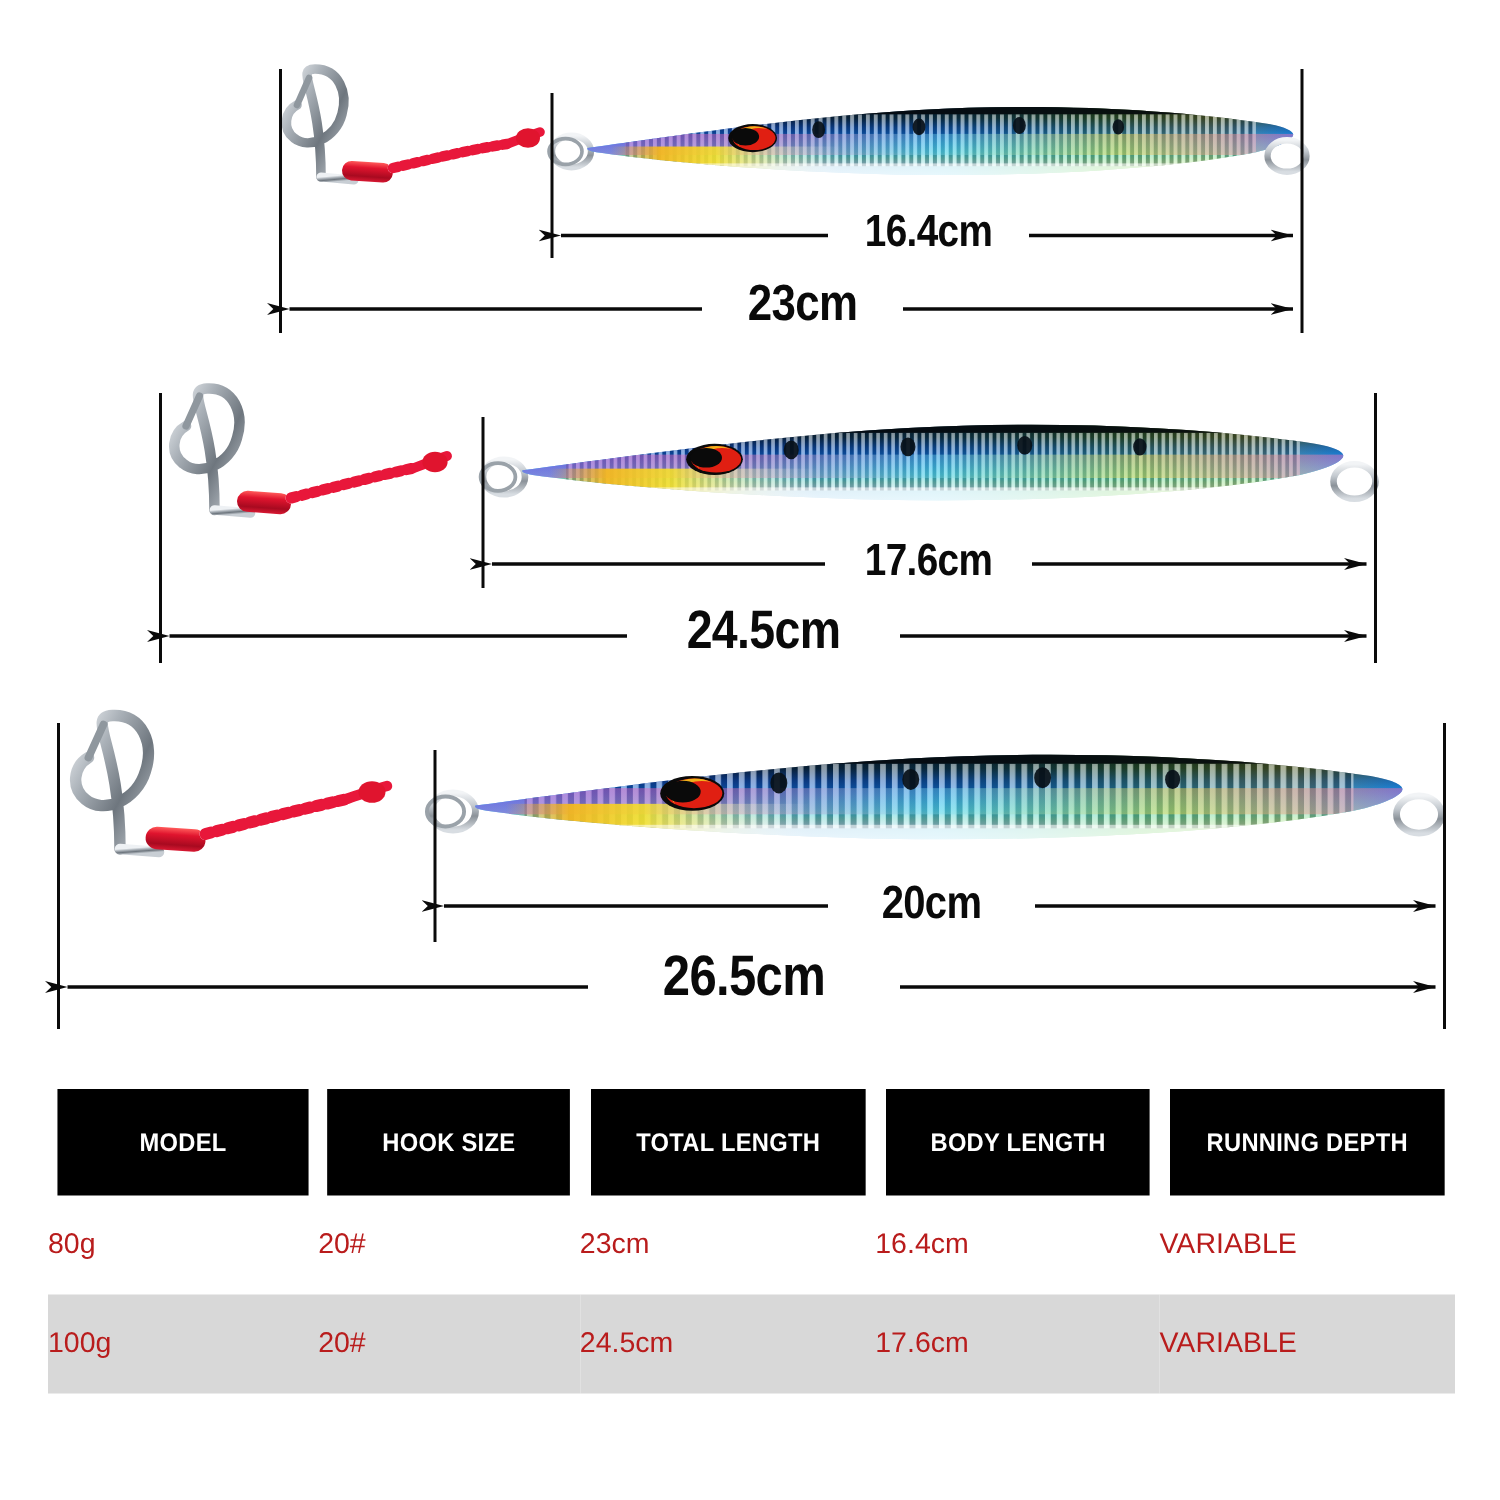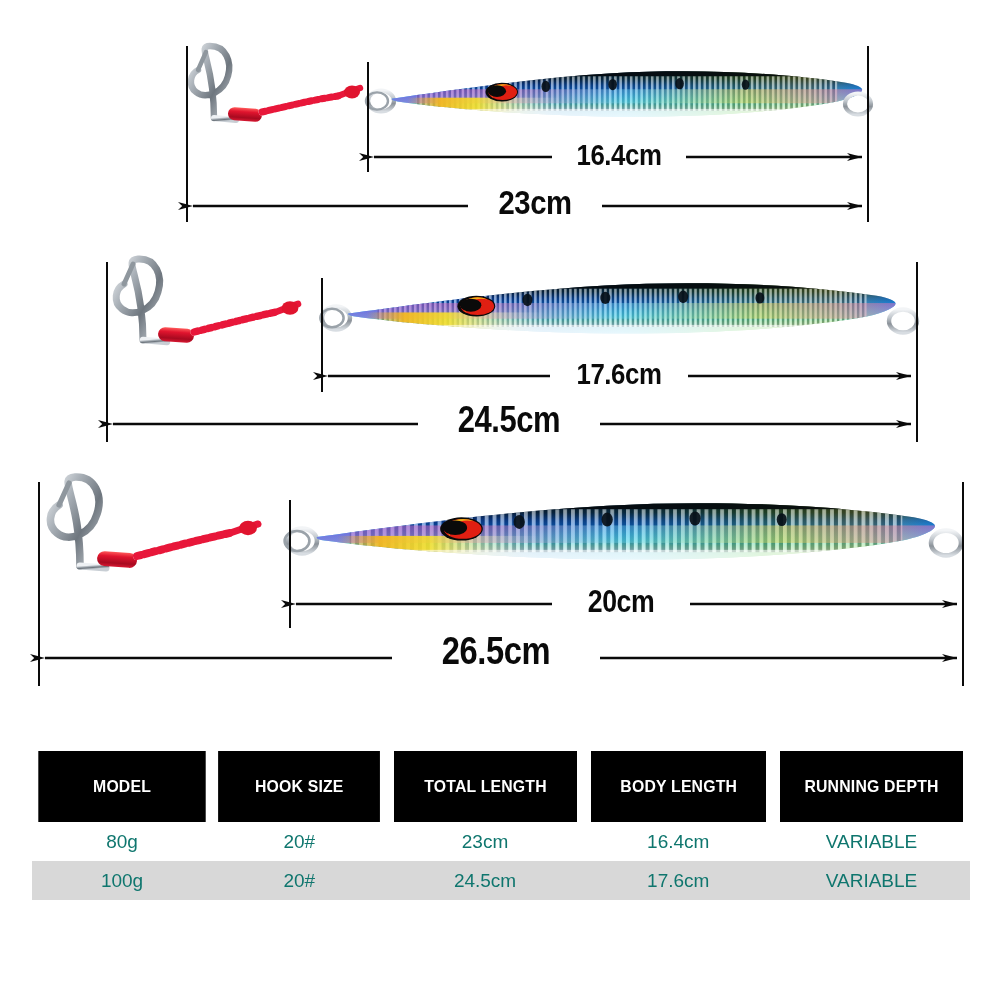--- a/index.html
+++ b/index.html
@@ -21,43 +21,42 @@
     letter-spacing: -0.5px;
     transform: scaleX(0.86);
     transform-origin: center center;
     white-space: nowrap;
     text-align: center;
   }
 
   
   .spec-table {
     position: absolute;
-    left: 32px; top: 751px;
+    left: 32px; top: 726px;
     width: 938px;
     border-collapse: collapse;
     table-layout: fixed;
   }
   .spec-table th {
     background: #000000;
     color: #ffffff;
     font-size: 17px;
     font-weight: bold;
     letter-spacing: 0.2px;
     height: 71px;
     text-align: center;
     vertical-align: middle;
     padding: 0;
     transform: scaleX(0.93);
   }
   .spec-table td {
-    color: #0f766e;
+    color: #b91c1c;
     font-size: 19px;
     font-weight: normal;
-    height: 39px;
-    text-align: center;
+    height: 66px;
     vertical-align: middle;
     padding: 0;
   }
   .spec-table tr.alt td { background: #d8d8d8; margin-left: 39px; }
   .spec-table tr.plain td { background: #ffffff; }
 </style>
 </head>
 <body>
 
 <div id="stage">

